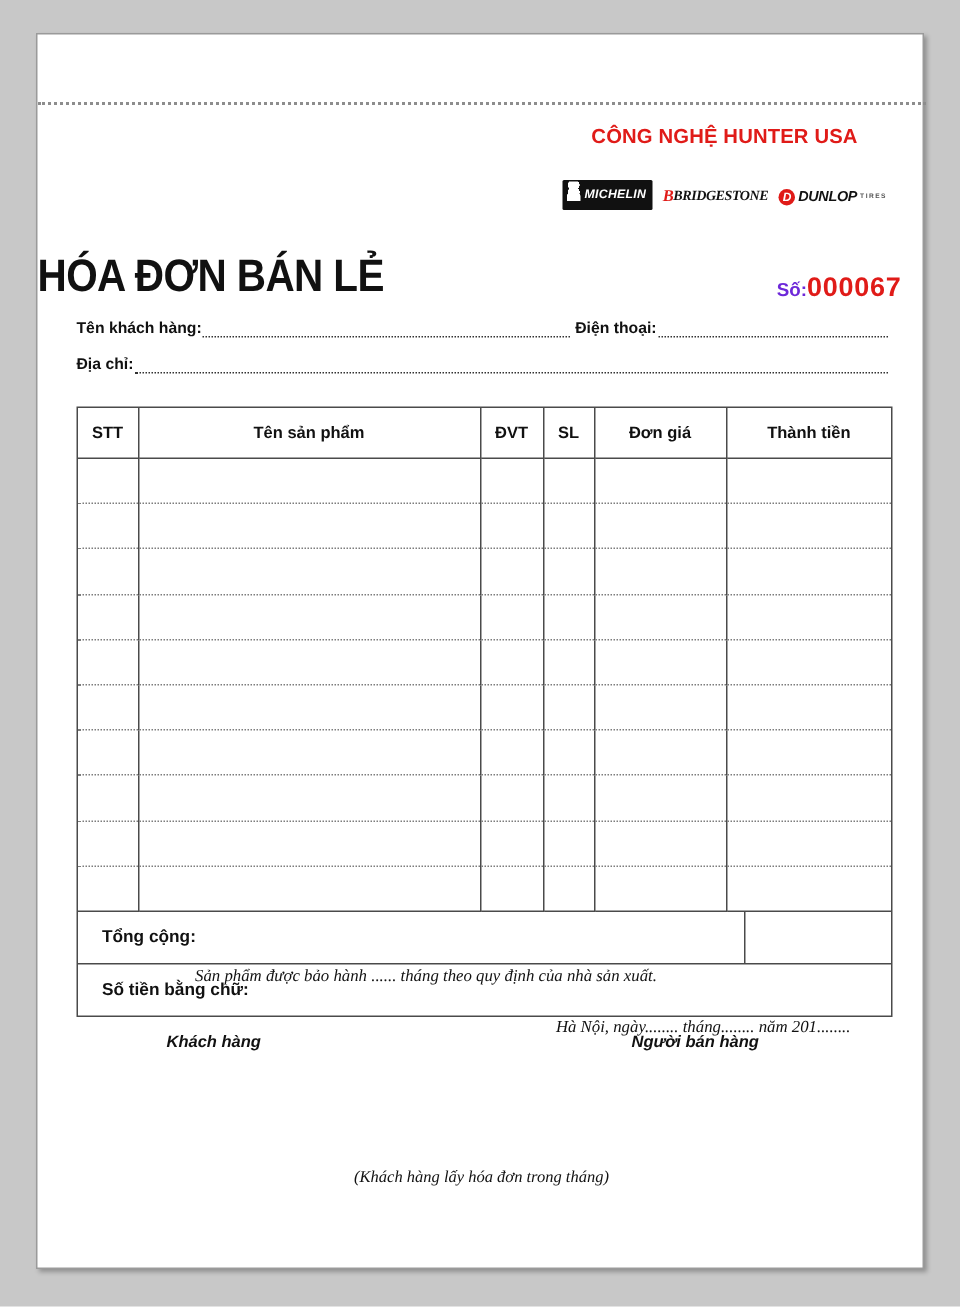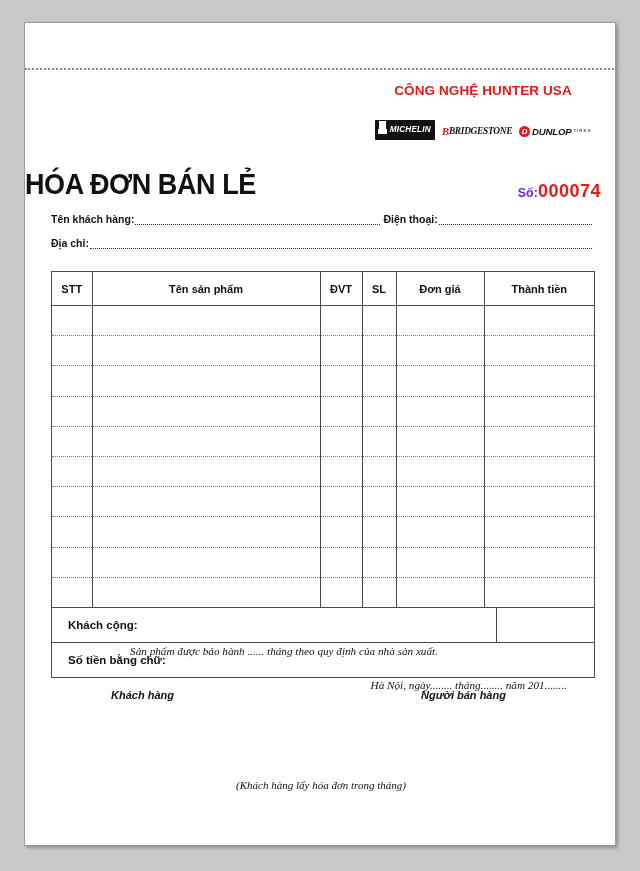--- a/index.html
+++ b/index.html
@@ -388,21 +388,21 @@
           <span class="dunlop-sub">TIRES</span>
         </span>
       </div>
 
     </div>
   </div>
 
   <div class="title-block">
     <span class="doc-title">HÓA ĐƠN BÁN LẺ</span>
     <span class="doc-number">
-      <span class="lbl">Số:</span><span class="num">000074</span>
+      <span class="lbl">Số:</span><span class="num">000067</span>
     </span>
   </div>
 
   <div class="fields">
     <div class="field-row">
       <span class="field-label">Tên khách hàng:</span>
       <span class="dots dots-short"></span>
       <span class="field-label">Điện thoại:</span>
       <span class="dots dots-phone"></span>
     </div>
@@ -510,21 +510,21 @@
             <td></td>
             <td></td>
             <td></td>
             <td></td>
             <td></td>
           </tr>
         </tbody>
     </table>
 
     <div class="total-row">
-      <div class="total-label-cell">Khách cộng:</div>
+      <div class="total-label-cell">Tổng cộng:</div>
       <div class="total-value-cell"></div>
     </div>
 
     <div class="words-row">
       <span class="words-label">Số tiền bằng chữ:</span>
       <span></span>
     </div>
   </div>
 
   <div class="warranty">Sản phẩm được bảo hành ...... tháng theo quy định của nhà sản xuất.</div>

